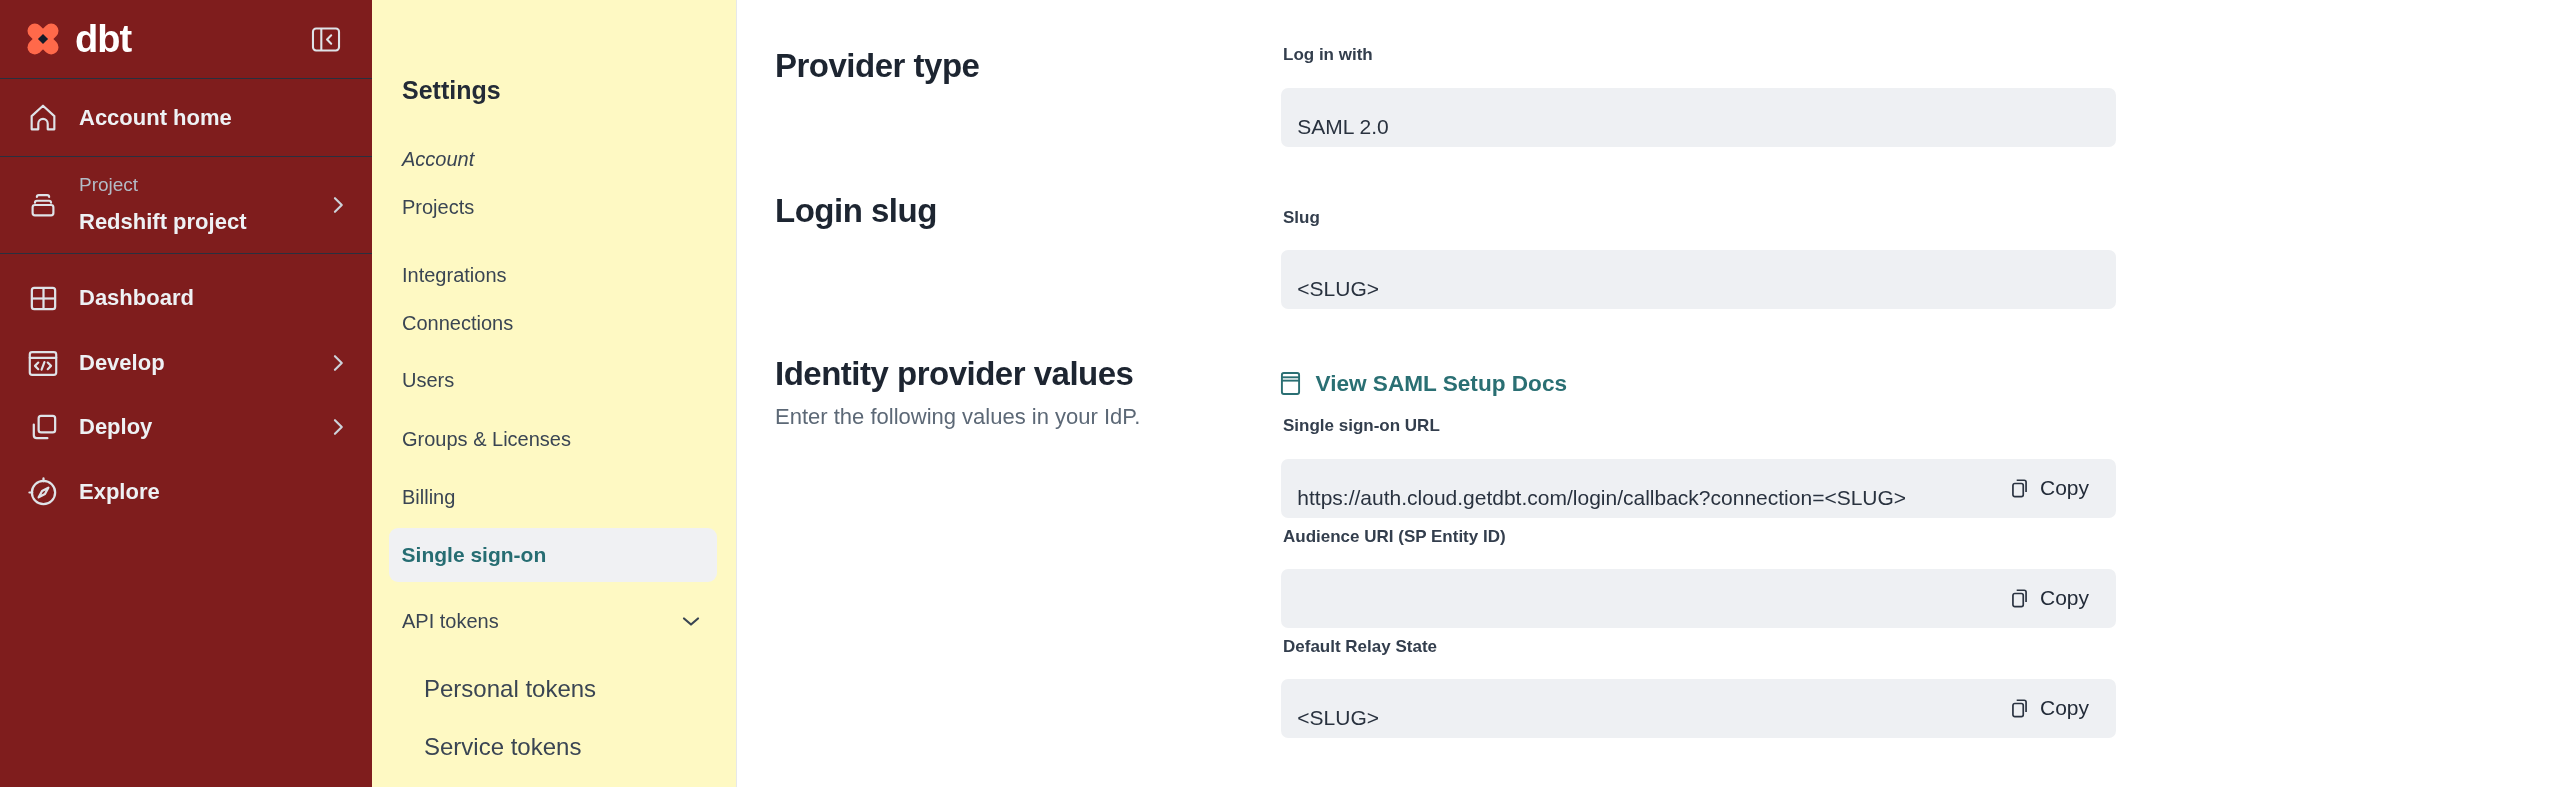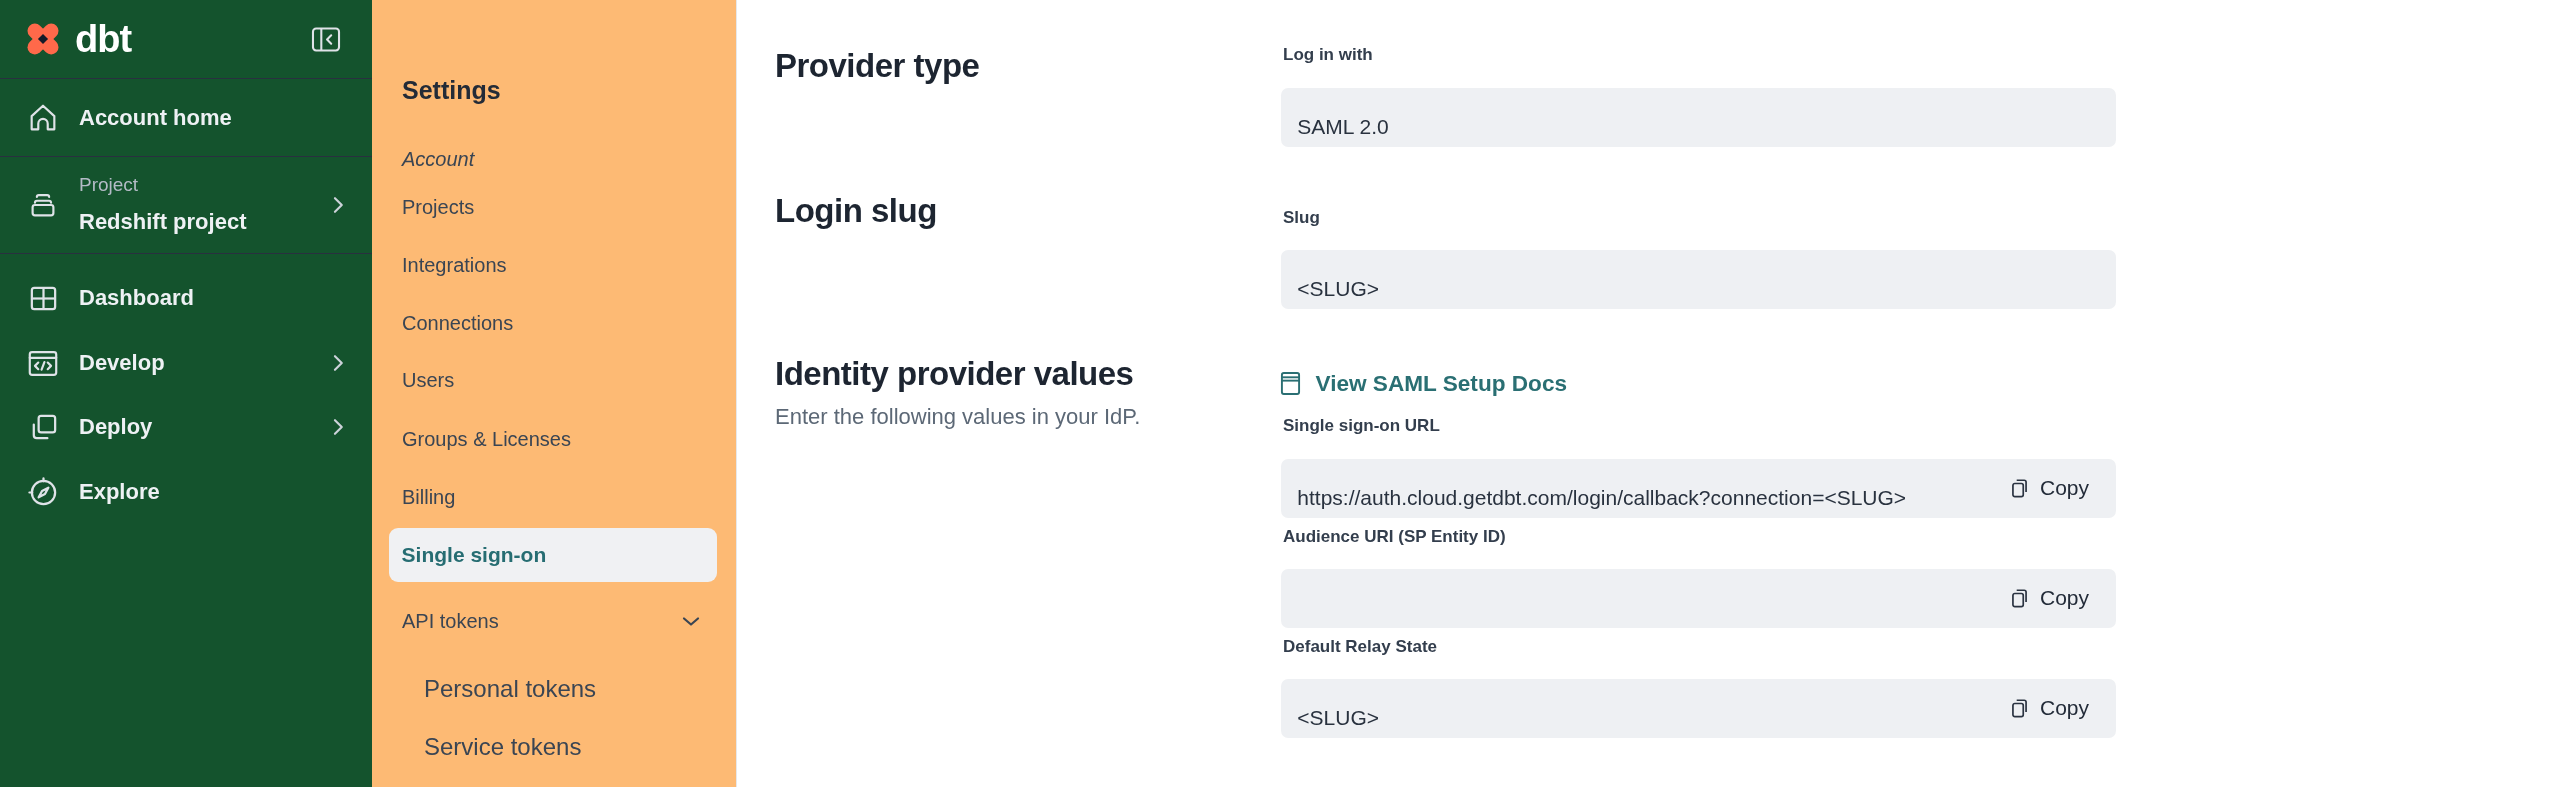--- a/index.html
+++ b/index.html
@@ -1,20 +1,20 @@
 <!DOCTYPE html>
 <html style="font-size:14.5px"><head>
 <meta charset="utf-8">
 <style>
   * { margin:0; padding:0; box-sizing:border-box; }
   html,body { width:2576px; height:788px; overflow:hidden; }
   body { font-family:"Liberation Sans", sans-serif; background:#ffffff; position:relative; }
 
   
-  .sidebar-dark { position:absolute; left:0; top:0; width:372px; height:788px; background:#14532d; }
+  .sidebar-dark { position:absolute; left:0; top:0; width:372px; height:788px; background:#7f1d1d; }
   .logo-row { position:absolute; left:0; top:0; width:372px; height:79px;
               display:flex; align-items:center; padding-left:22px;
               border-bottom:0.9px solid #29303f; }
   .logo-text { color:#ffffff; font-size:38px; font-weight:700; letter-spacing:-0.9px; margin-left:11px; }
   .collapse-btn { margin-left:auto; margin-right:31px; cursor:pointer; display:flex; }
 
   .dk-row { position:absolute; left:0; width:372px; display:flex; align-items:center;
             padding-left:25px; cursor:pointer; }
   .dk-row .ic { width:36px; display:flex; justify-content:center; }
   .dk-label { color:#eef1f4; font-size:22px; font-weight:600; margin-left:18px; }
@@ -24,24 +24,24 @@
   .row-dashboard{ top:271px; height:54px; }
   .row-develop  { top:336px; height:54px; }
   .row-deploy   { top:400px; height:54px; }
   .row-explore  { top:465px; height:54px; }
   .proj-lines { margin-left:18px; display:flex; flex-direction:column; gap:13px; }
   .proj-kicker { color:#b3bbc6; font-size:19px; font-weight:400; }
   .proj-name { color:#eef1f4; font-size:22px; font-weight:700; }
 
   
   .sidebar-settings { position:absolute; left:372px; top:0; width:365px; height:788px;
-                      background:#fdba74; border-right:1.8px solid #e6e8eb; }
+                      background:#fef9c3; border-right:1.8px solid #e6e8eb; }
   .settings-title { position:absolute; left:30px; top:76px; font-size:25px; font-weight:700; color:#232b37; }
   .s-item { position:absolute; left:30px; font-size:20px; color:#3a4553; cursor:pointer; }
-  .s-item-0 { top:148px;font-style:italic; } .s-item-1 { top:196px; } .s-item-2 { top:254px; }
+  .s-item-0 { top:148px;font-style:italic; } .s-item-1 { top:196px; } .s-item-2 { top:264px; }
   .s-item-3 { top:312px; } .s-item-4 { top:369px; } .s-item-5 { top:428px; }
   .s-item-6 { top:486px; }
   .s-active { position:absolute; left:17px; top:528px; width:328px; height:54px;
               background:#f0f1f3; border-radius:9px; display:flex; align-items:center;
               padding-left:12.6px; cursor:pointer; }
   .s-active span { font-size:21px; font-weight:700; color:#266d72; }
   .s-api { position:absolute; left:30px; top:607px; width:298px; height:29px;
            display:flex; align-items:center; justify-content:space-between; cursor:pointer; }
   .s-api span { font-size:20px; color:#3a4553; }
   .s-sub { position:absolute; left:52px; font-size:24px; color:#3a4553; cursor:pointer; }

